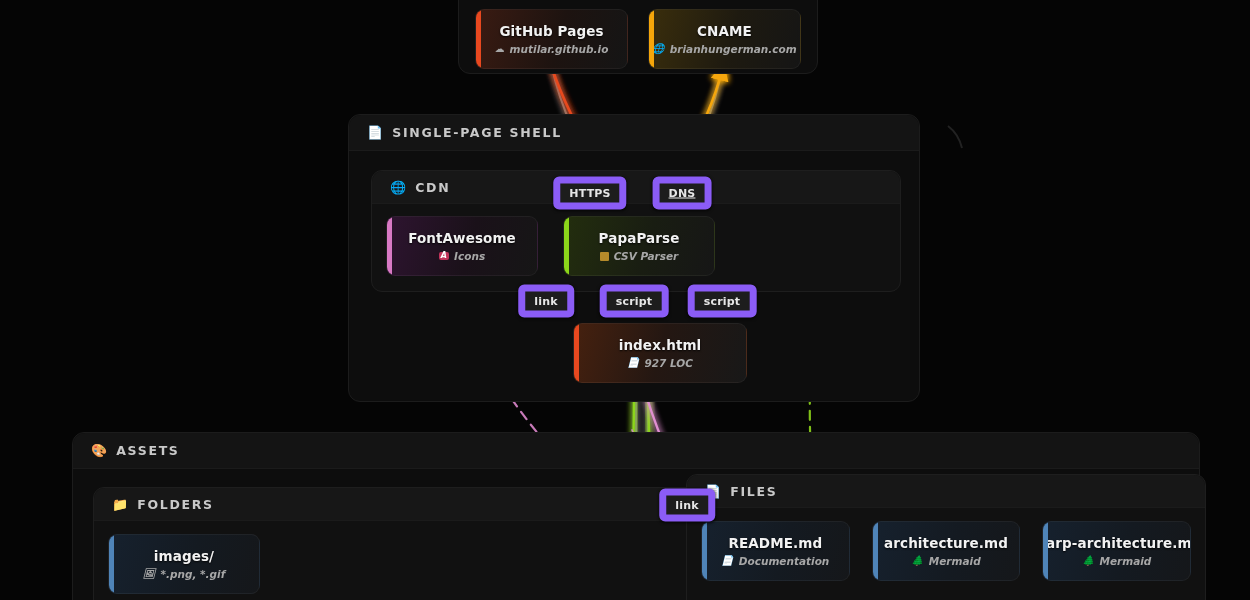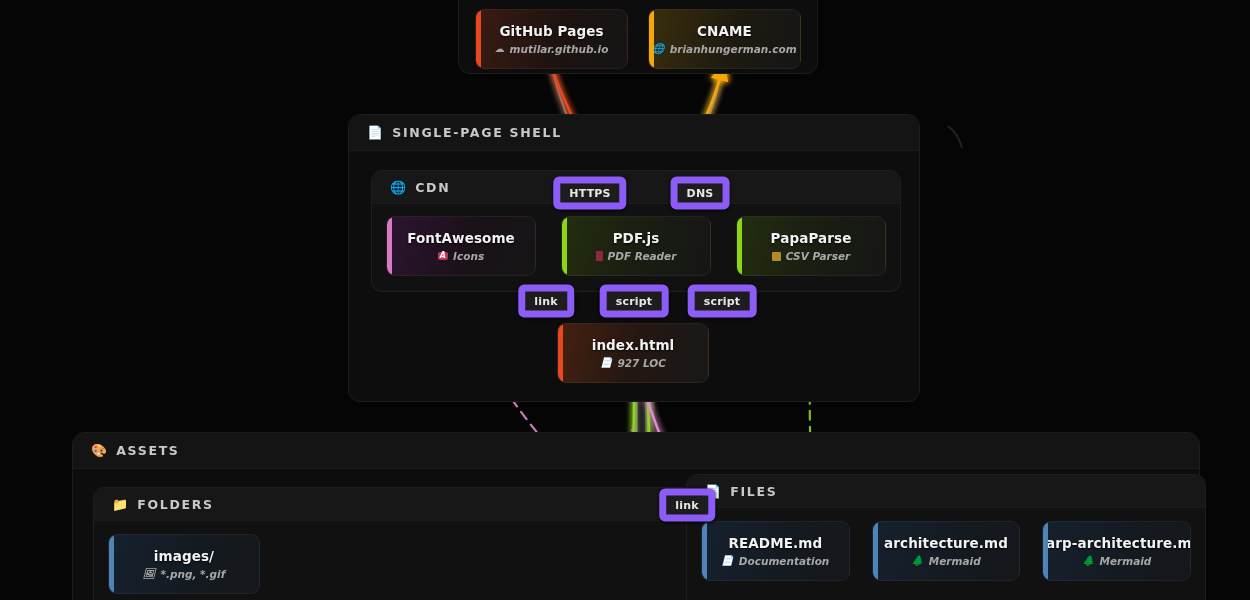--- a/index.html
+++ b/index.html
@@ -179,39 +179,31 @@
           <div class="node" style="--accent:#d879c4; width:152px;
                       background:linear-gradient(105deg,#2e1430 0%, #1a1119 55%, #161616 100%);">
             <div class="node-title">FontAwesome</div>
             <div class="node-sub">
               <span class="sub-ico" style="background:#c0335a;color:#fff;font-size:8px;padding:0 2px;border-radius:2px;font-weight:700;">A</span>
               <span>Icons</span>
             </div>
           </div>
           <div class="node" style="--accent:#8cd61a; width:152px;
                       background:linear-gradient(105deg,#232e0e 0%, #191d12 55%, #161616 100%);">
-            <div class="node-title">PDF.js</div>
-            <div class="node-sub">
-              <span class="sub-ico" style="background:#8e2740;width:7px;height:10px;border-radius:1px;"></span>
-              <span>PDF Reader</span>
-            </div>
-          </div>
-          <div class="node" style="--accent:#8cd61a; width:152px;
-                      background:linear-gradient(105deg,#232e0e 0%, #191d12 55%, #161616 100%);">
             <div class="node-title">PapaParse</div>
             <div class="node-sub">
               <span class="sub-ico" style="background:#b58a2a;width:9px;height:9px;border-radius:1px;"></span>
               <span>CSV Parser</span>
             </div>
           </div>
         </div>
       </div>
     </div>
 
-    <div class="node" style="position:absolute; left:208px; top:208px; width:152px; --accent:#e8481f;
+    <div class="node" style="position:absolute; left:224px; top:208px; width:174px; --accent:#e8481f;
                 background:linear-gradient(105deg,#46210f 0%, #241712 50%, #181818 100%);">
       <div class="node-title">index.html</div>
       <div class="node-sub">
         <span class="sub-ico">📄</span>
         <span>927 LOC</span>
       </div>
     </div>
   </div>
 
   <div class="panel" style="left:72px; top:432px; width:1128px; height:200px;">
@@ -266,19 +258,19 @@
               </div>
             </div>
           </div>
 
         </div>
       </div>
     </div>
   </div>
 
   <div class="elabel" style="left:590px; top:193px;">HTTPS</div>
-  <div class="elabel" style="left:700px; top:193px;">DNS</div>
+  <div class="elabel" style="left:682px; top:193px;text-decoration:underline;">DNS</div>
   <div class="elabel" style="left:546px; top:301px;">link</div>
   <div class="elabel" style="left:634px; top:301px;">script</div>
   <div class="elabel" style="left:722px; top:301px;">script</div>
   <div class="elabel" style="left:687px; top:505px;">link</div>
 
 </div>
 
 </body></html>

